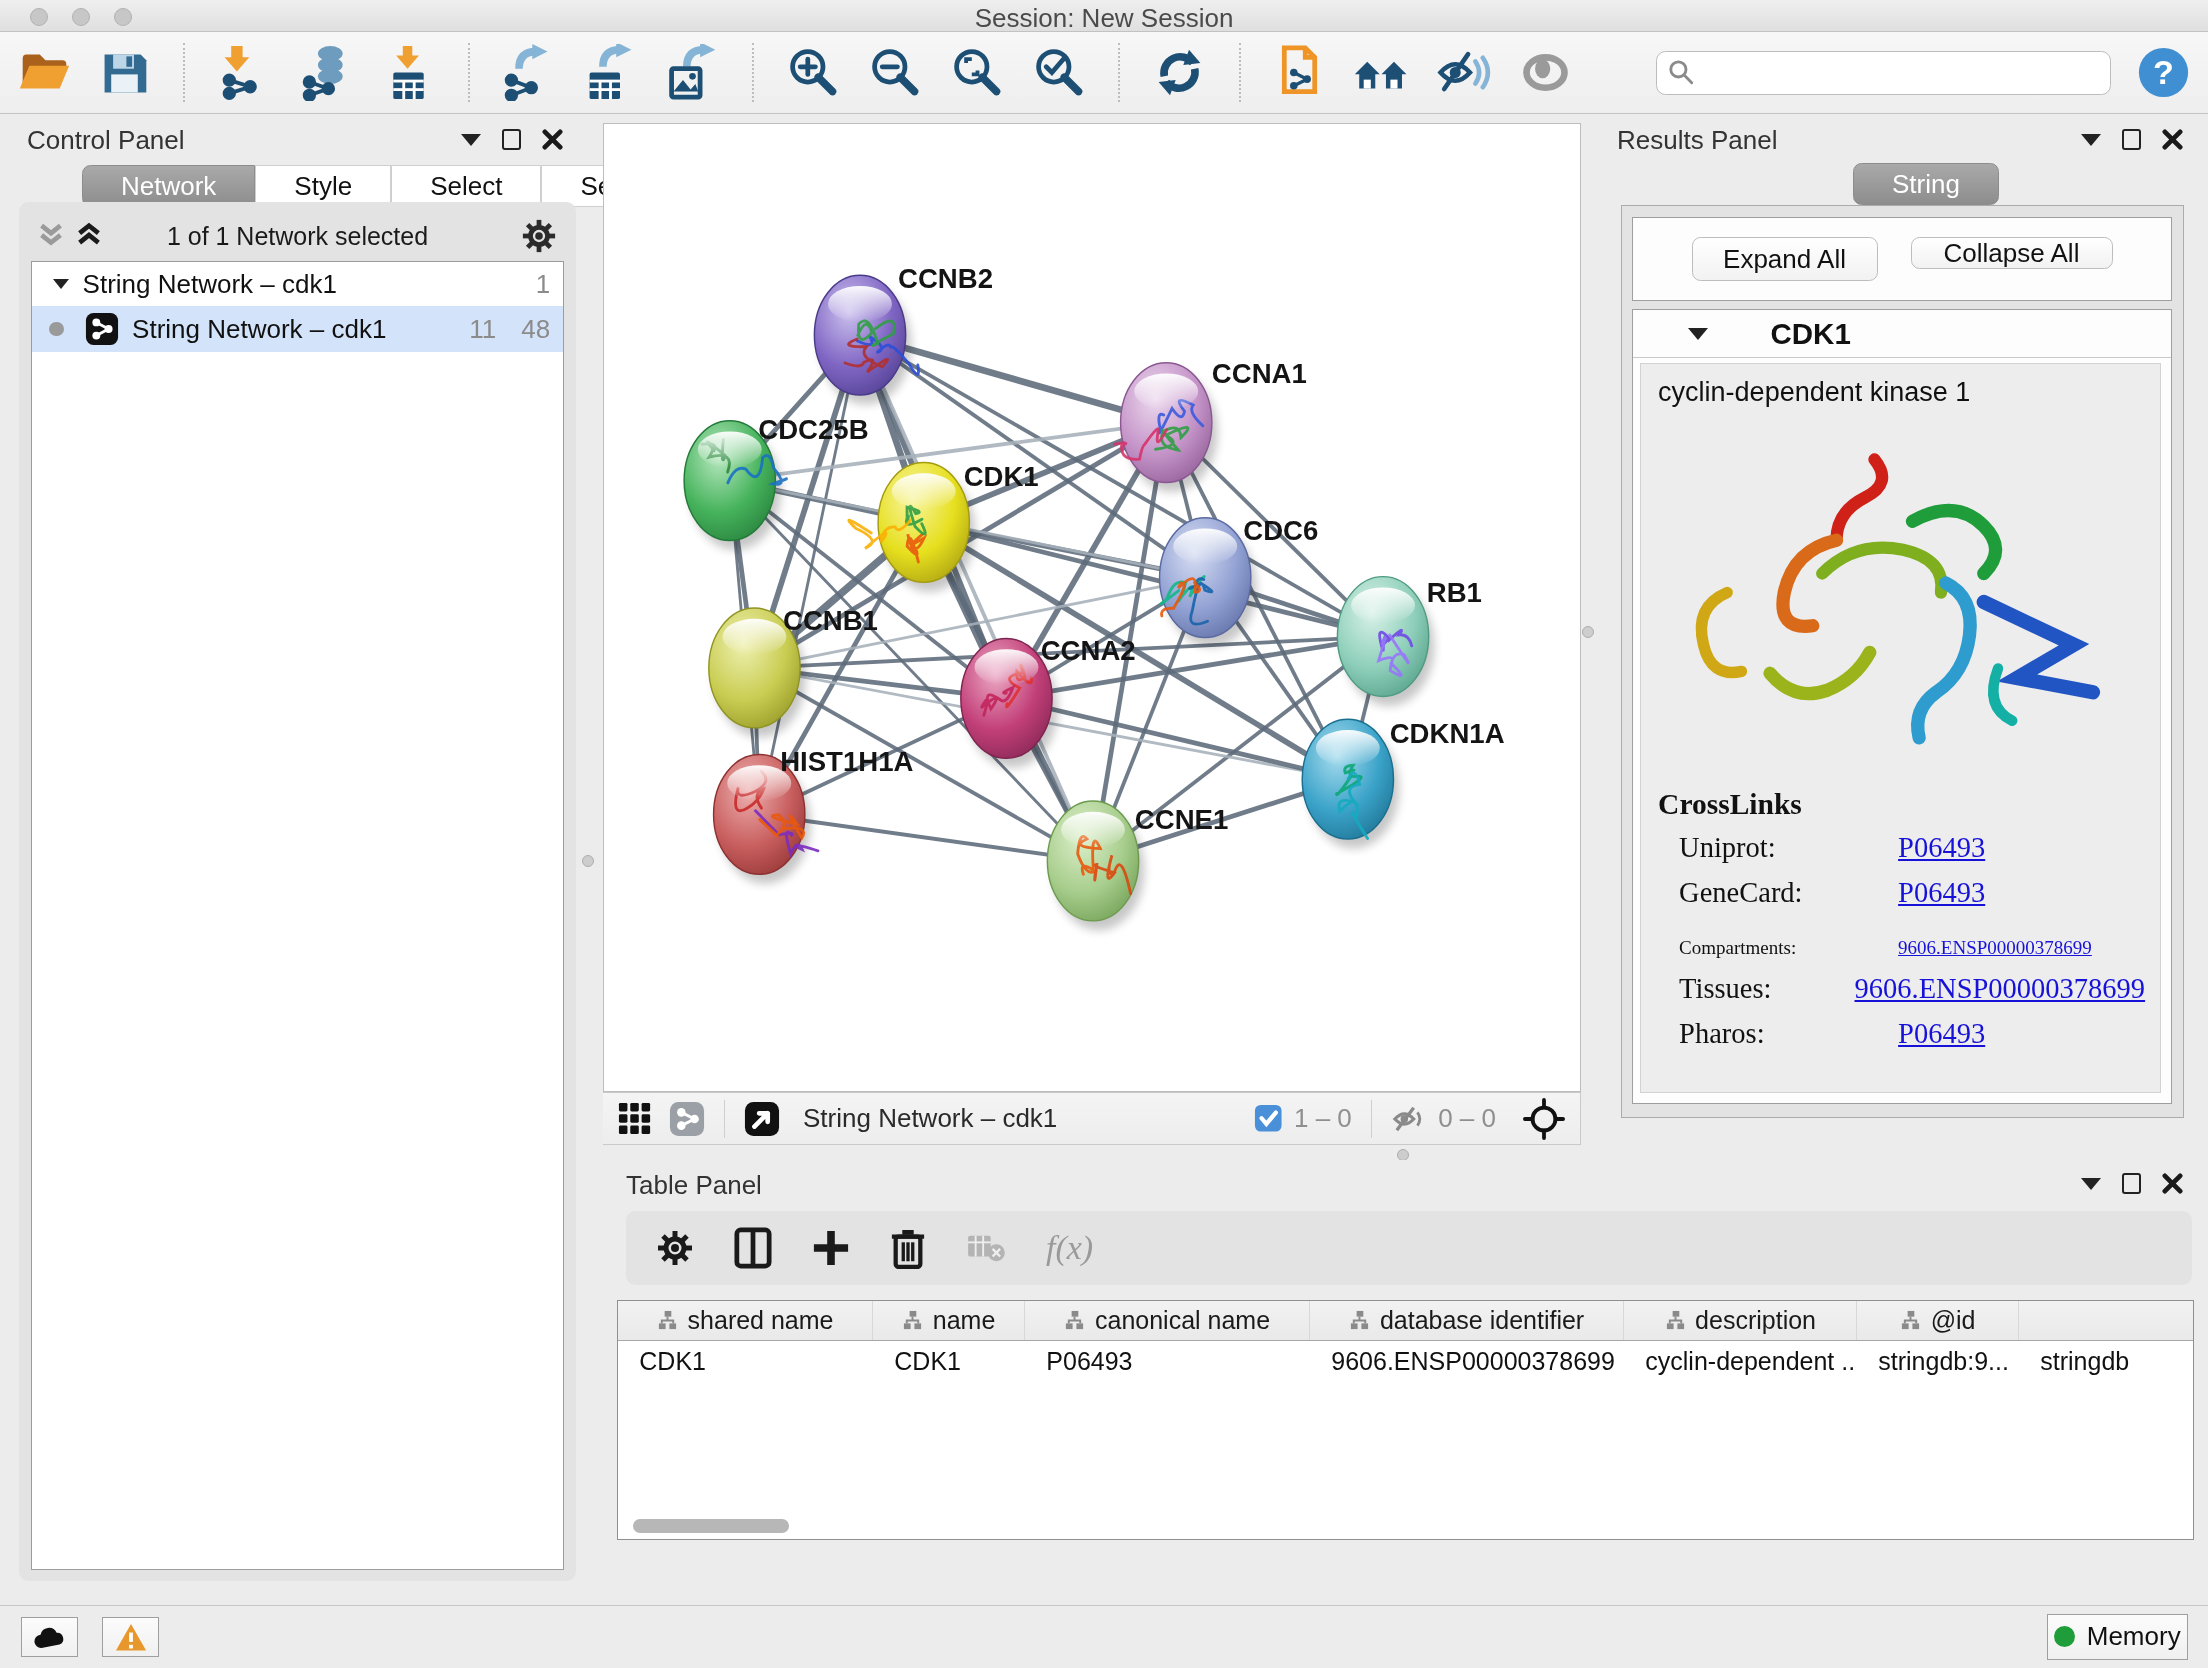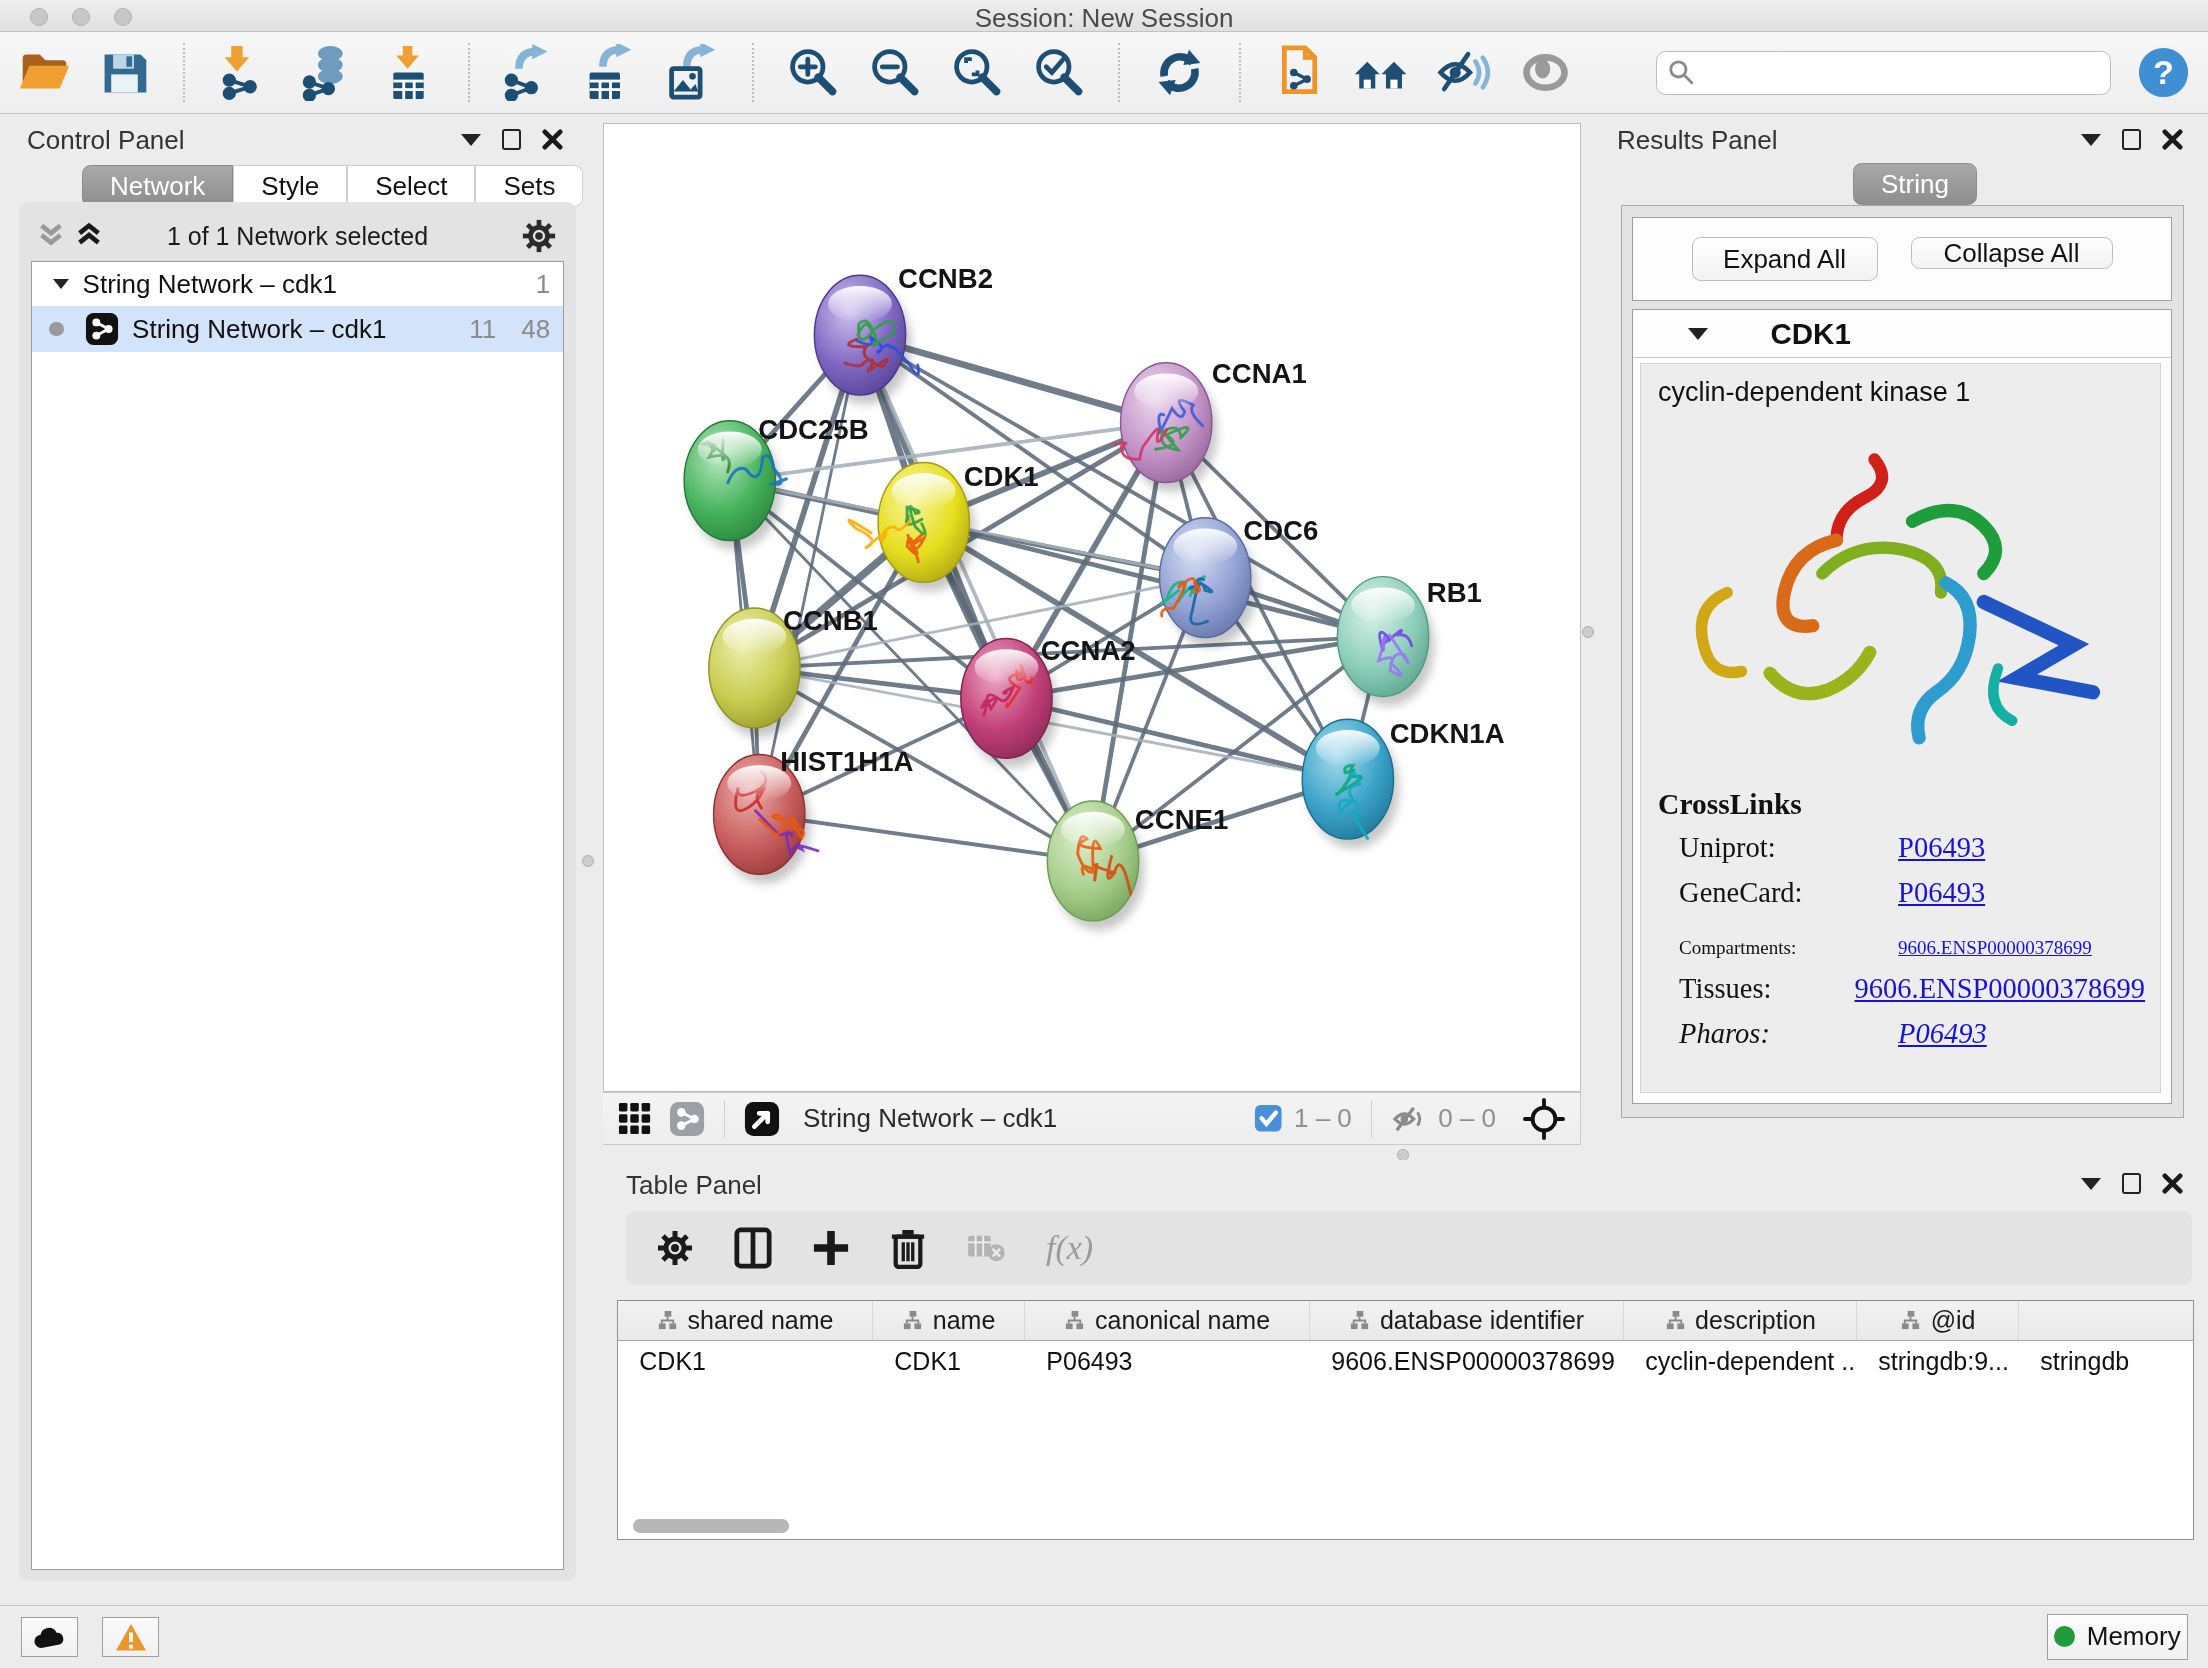--- a/index.html
+++ b/index.html
@@ -28,21 +28,21 @@
   .searchbox { width:468px; height:44px; border:1.9px solid #bdbdbd; border-radius:9.5px;
     background:#fff; display:flex; align-items:center; padding:0 9.5px; margin-left:57px; }
   .searchbox input { border:none; outline:none; font-size:24px; width:399px;
     font-family:"Liberation Sans",sans-serif; background:transparent; }
 
   
   .panel-title { font-size:26px; color:#333; }
   .panel-ctl { display:flex; gap:21px; align-items:center; }
   .tri-down { width:0; height:0; border-left:10.5px solid transparent; border-right:10.5px solid transparent; border-top:12.4px solid #222; }
   .float-sq { width:19px; height:21px; border:2.9px solid #222; border-radius:2.9px; }
-  .tab { height:42px; padding:0 27px; display:flex; align-items:center; justify-content:center;
+  .tab { height:42px; padding:0 38px; display:flex; align-items:center; justify-content:center;
     font-size:26px; color:#111; background:#fff; border:1px solid #cfcfcf; }
   .tab.sel { background:linear-gradient(#a9a9a9,#8d8d8d); color:#fff; border-color:#8d8d8d; }
   .tab:first-child { border-radius:8.6px 0 0 8.6px; }
   .tab:last-child { border-radius:0 8.6px 8.6px 0; }
   .graybox { background:#e3e3e3; border-radius:9.5px; }
 
   
   .treebox { background:#fff; border:1.9px solid #9c9c9c; }
   .tree-row { display:flex; align-items:center; font-size:26px; color:#111; }
   .tree-row.sel { background:#d3e3f9; }
@@ -670,21 +670,21 @@
                 <a class="serif xlink" href="#">P06493</a>
               </div>
               <div style="display: flex; margin-bottom: 13.3px; font-size: 19px; align-items: center;">
                 <div class="serif" style="width: 219px; color: rgb(17, 17, 17);">Compartments:</div>
                 <a class="serif xlink" href="#">9606.ENSP00000378699</a>
               </div>
               <div style="display: flex; margin-bottom: 13.3px; font-size: 28.5px;">
                 <div class="serif" style="width: 219px; color: rgb(17, 17, 17);">Tissues:</div>
                 <a class="serif xlink" href="#">9606.ENSP00000378699</a>
               </div>
-              <div style="display: flex; margin-bottom: 13.3px; font-size: 28.5px; font-style: italic;">
+              <div style="display: flex; margin-bottom: 13.3px; font-size: 28.5px;">
                 <div class="serif" style="width: 219px; color: rgb(17, 17, 17);">Pharos:</div>
                 <a class="serif xlink" href="#">P06493</a>
               </div>
             </div>
         </div>
       </div>
     </div>
   </div>
 
   <div class="abs" style="left:603px; top:1160px; width:1605px; height:445px; background:#ececec;">

